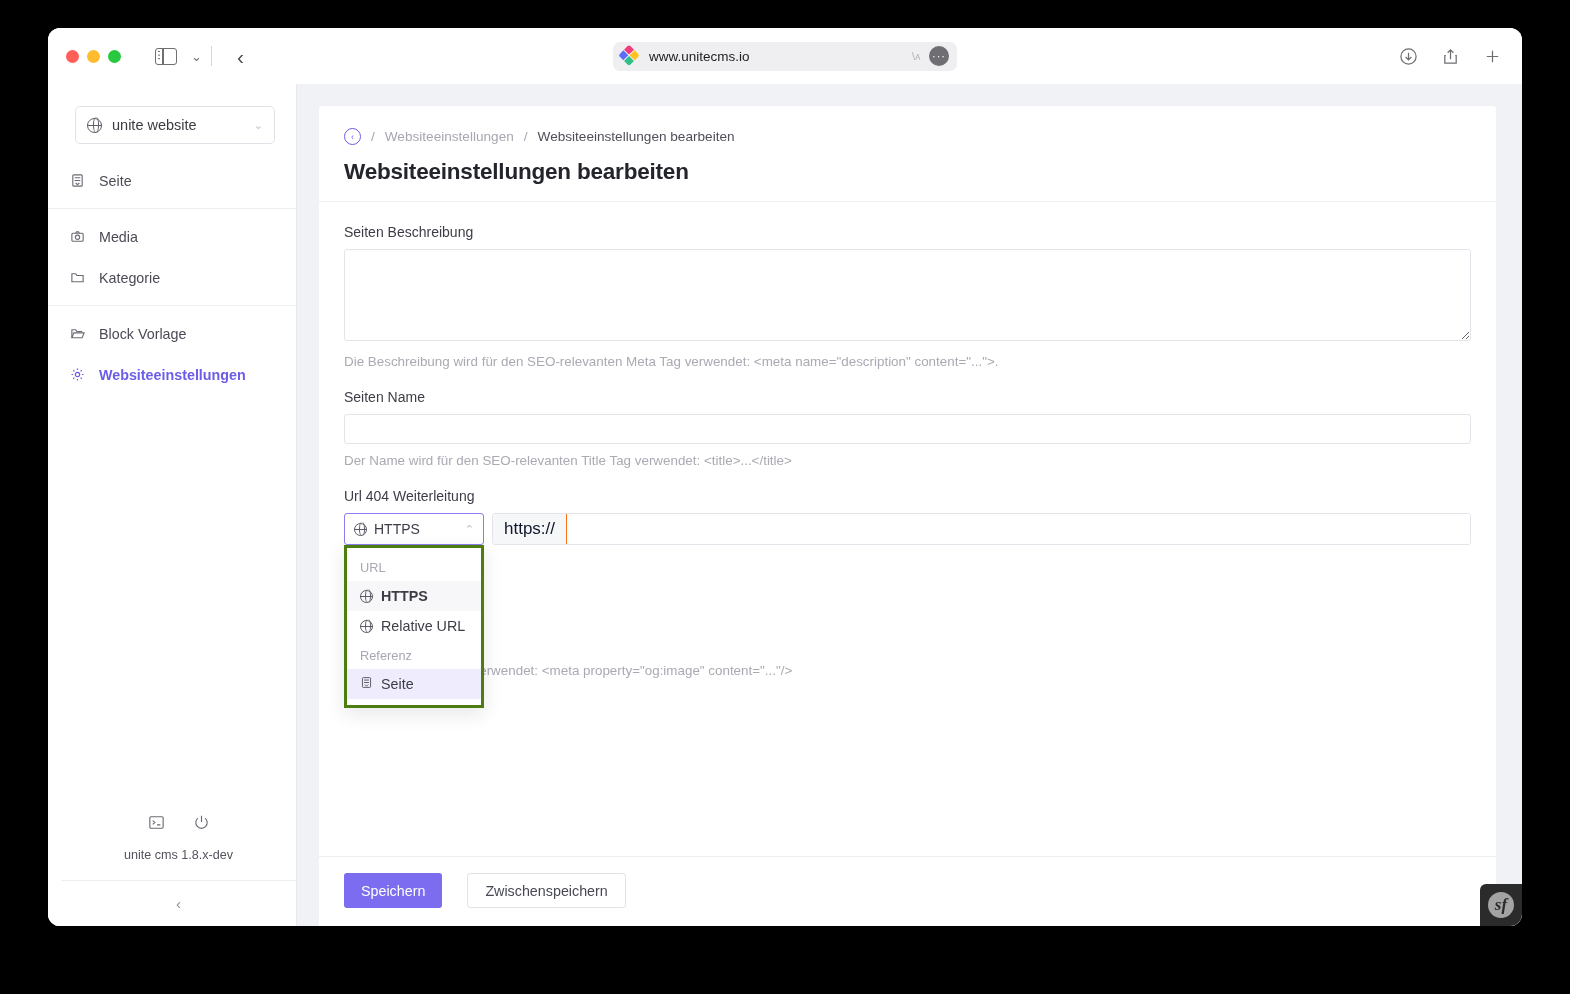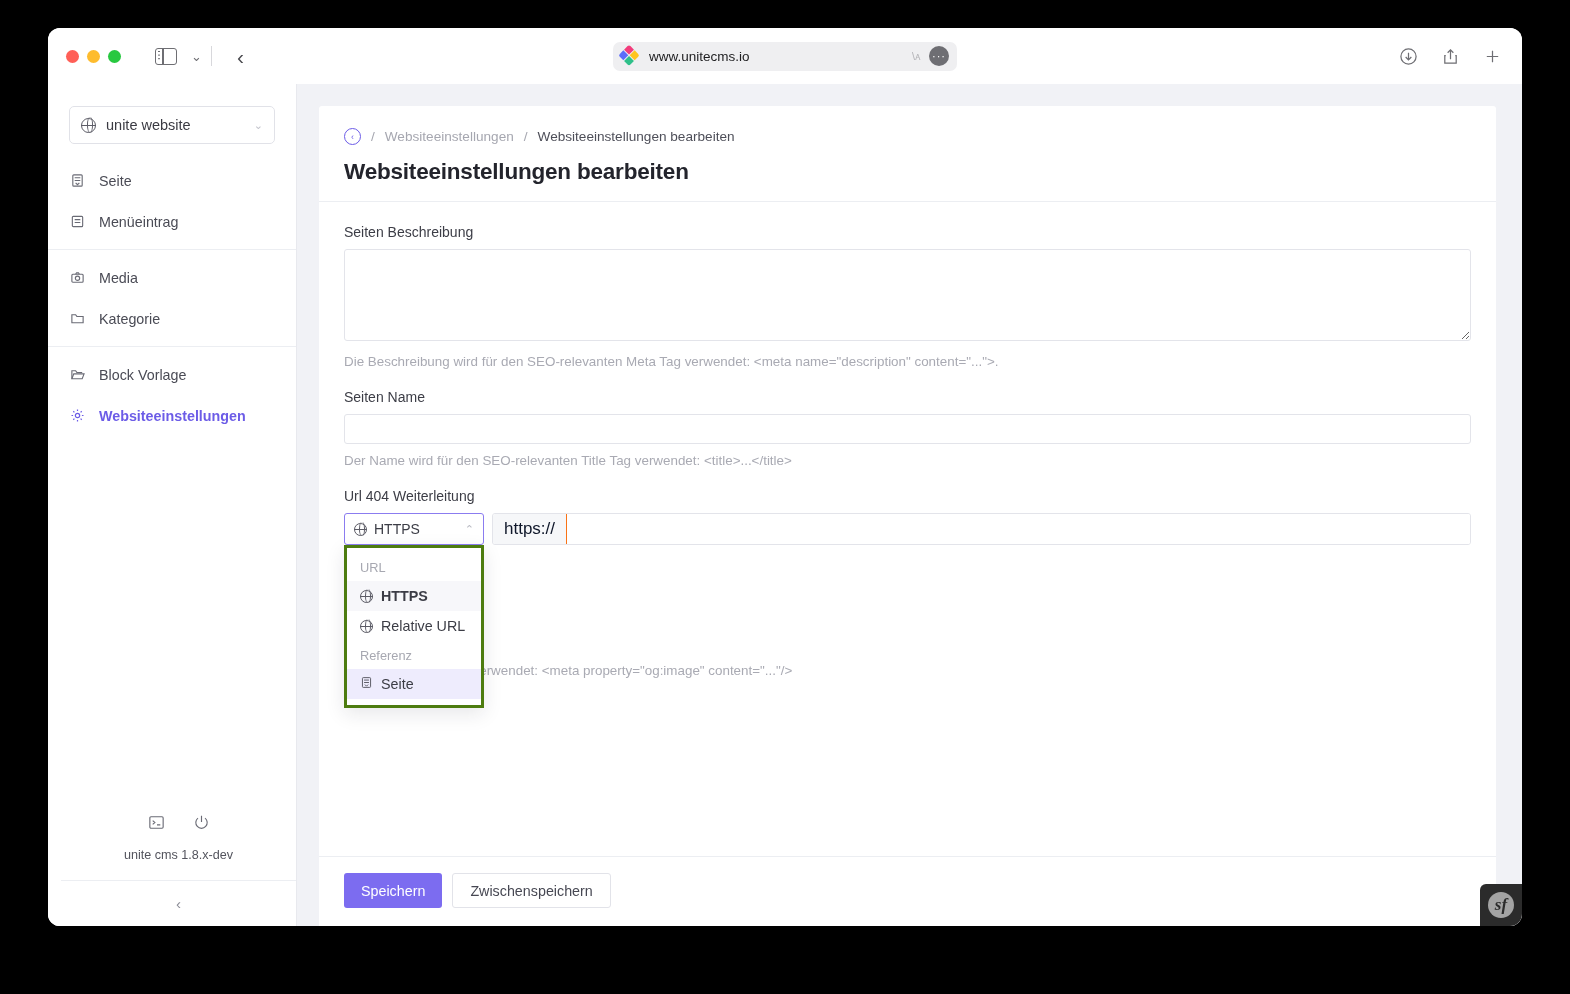--- a/index.html
+++ b/index.html
@@ -71,21 +71,21 @@
   .app { display:flex; height: calc(898px - 56px); background:#f1f2f6; }
 
   
   .sidebar {
     width: 249px; flex-shrink: 0;
     background: #ffffff;
     display:flex; flex-direction:column;
     border-right: 1px solid #e8e9ee;
   }
   .site-select {
-    margin: 22px 21px 14px 21px;
+    margin: 22px 21px 14px 27px;
     height: 38px;
     border: 1px solid #e1e2e8;
     border-radius: 5px;
     display:flex; align-items:center;
     padding: 0 11px;
     cursor: pointer;
   }
   .globe {
     width:15px; height:15px; border-radius:50%;
     border:1.3px solid #5c5c66; position:relative; flex-shrink:0;
@@ -184,21 +184,21 @@
   .dd-item.selected { background:#f7f7fa; font-weight:700; }
   .dd-item.hover { background:#eeecfd; }
 
   .help-hidden { margin-top: 118px; font-size:13.4px; color:#a9aab3; }
 
   
   .panel-foot {
     position:absolute; left:0; right:0; bottom:0;
     border-top:1px solid #eceef2;
     padding: 16px 25px 18px 25px;
-    display:flex; gap:10px; background:#fff;
+    display:flex; gap:25px; background:#fff;
   }
   .btn-primary {
     background:#7c6cf0; color:#fff; border:none; border-radius:3px;
     padding: 0 17px; height: 35px; font-size:14.3px; cursor:pointer;
     font-family:"Liberation Sans", sans-serif;
   }
   .btn-secondary {
     background:#fff; color:#474853; border:1px solid #e2e3e9; border-radius:3px;
     padding: 0 17px; height: 35px; font-size:14.3px; cursor:pointer;
     font-family:"Liberation Sans", sans-serif;
@@ -283,29 +283,20 @@
         <div class="nav-item">
           <span class="nav-icon">
             <svg width="15" height="15" viewBox="0 0 16 16" fill="none" stroke="#6a6b75" stroke-width="1.2">
               <rect x="3" y="2" width="10" height="12" rx="1"></rect>
                 <path d="M5 5h6M5 8h6M6 10.5l2 2 2-2"></path>
             </svg>
           </span>
           <span>Seite</span>
         </div>
 
-        <div class="nav-item">
-          <span class="nav-icon">
-            <svg width="15" height="15" viewBox="0 0 16 16" fill="none" stroke="#6a6b75" stroke-width="1.2">
-              <rect x="2.5" y="2.5" width="11" height="11" rx="1"></rect>
-                <path d="M5 6h6M5 9h6"></path>
-            </svg>
-          </span>
-          <span>Menüeintrag</span>
-        </div>
 
         <div class="nav-sep"></div>
 
         <div class="nav-item">
           <span class="nav-icon">
             <svg width="15" height="15" viewBox="0 0 16 16" fill="none" stroke="#6a6b75" stroke-width="1.2">
               <rect x="2" y="4.5" width="12" height="8.5" rx="1"></rect>
                 <path d="M6 4.5l1-1.5h2l1 1.5"></path>
                 <circle cx="8" cy="8.8" r="2.3"></circle>
             </svg>

